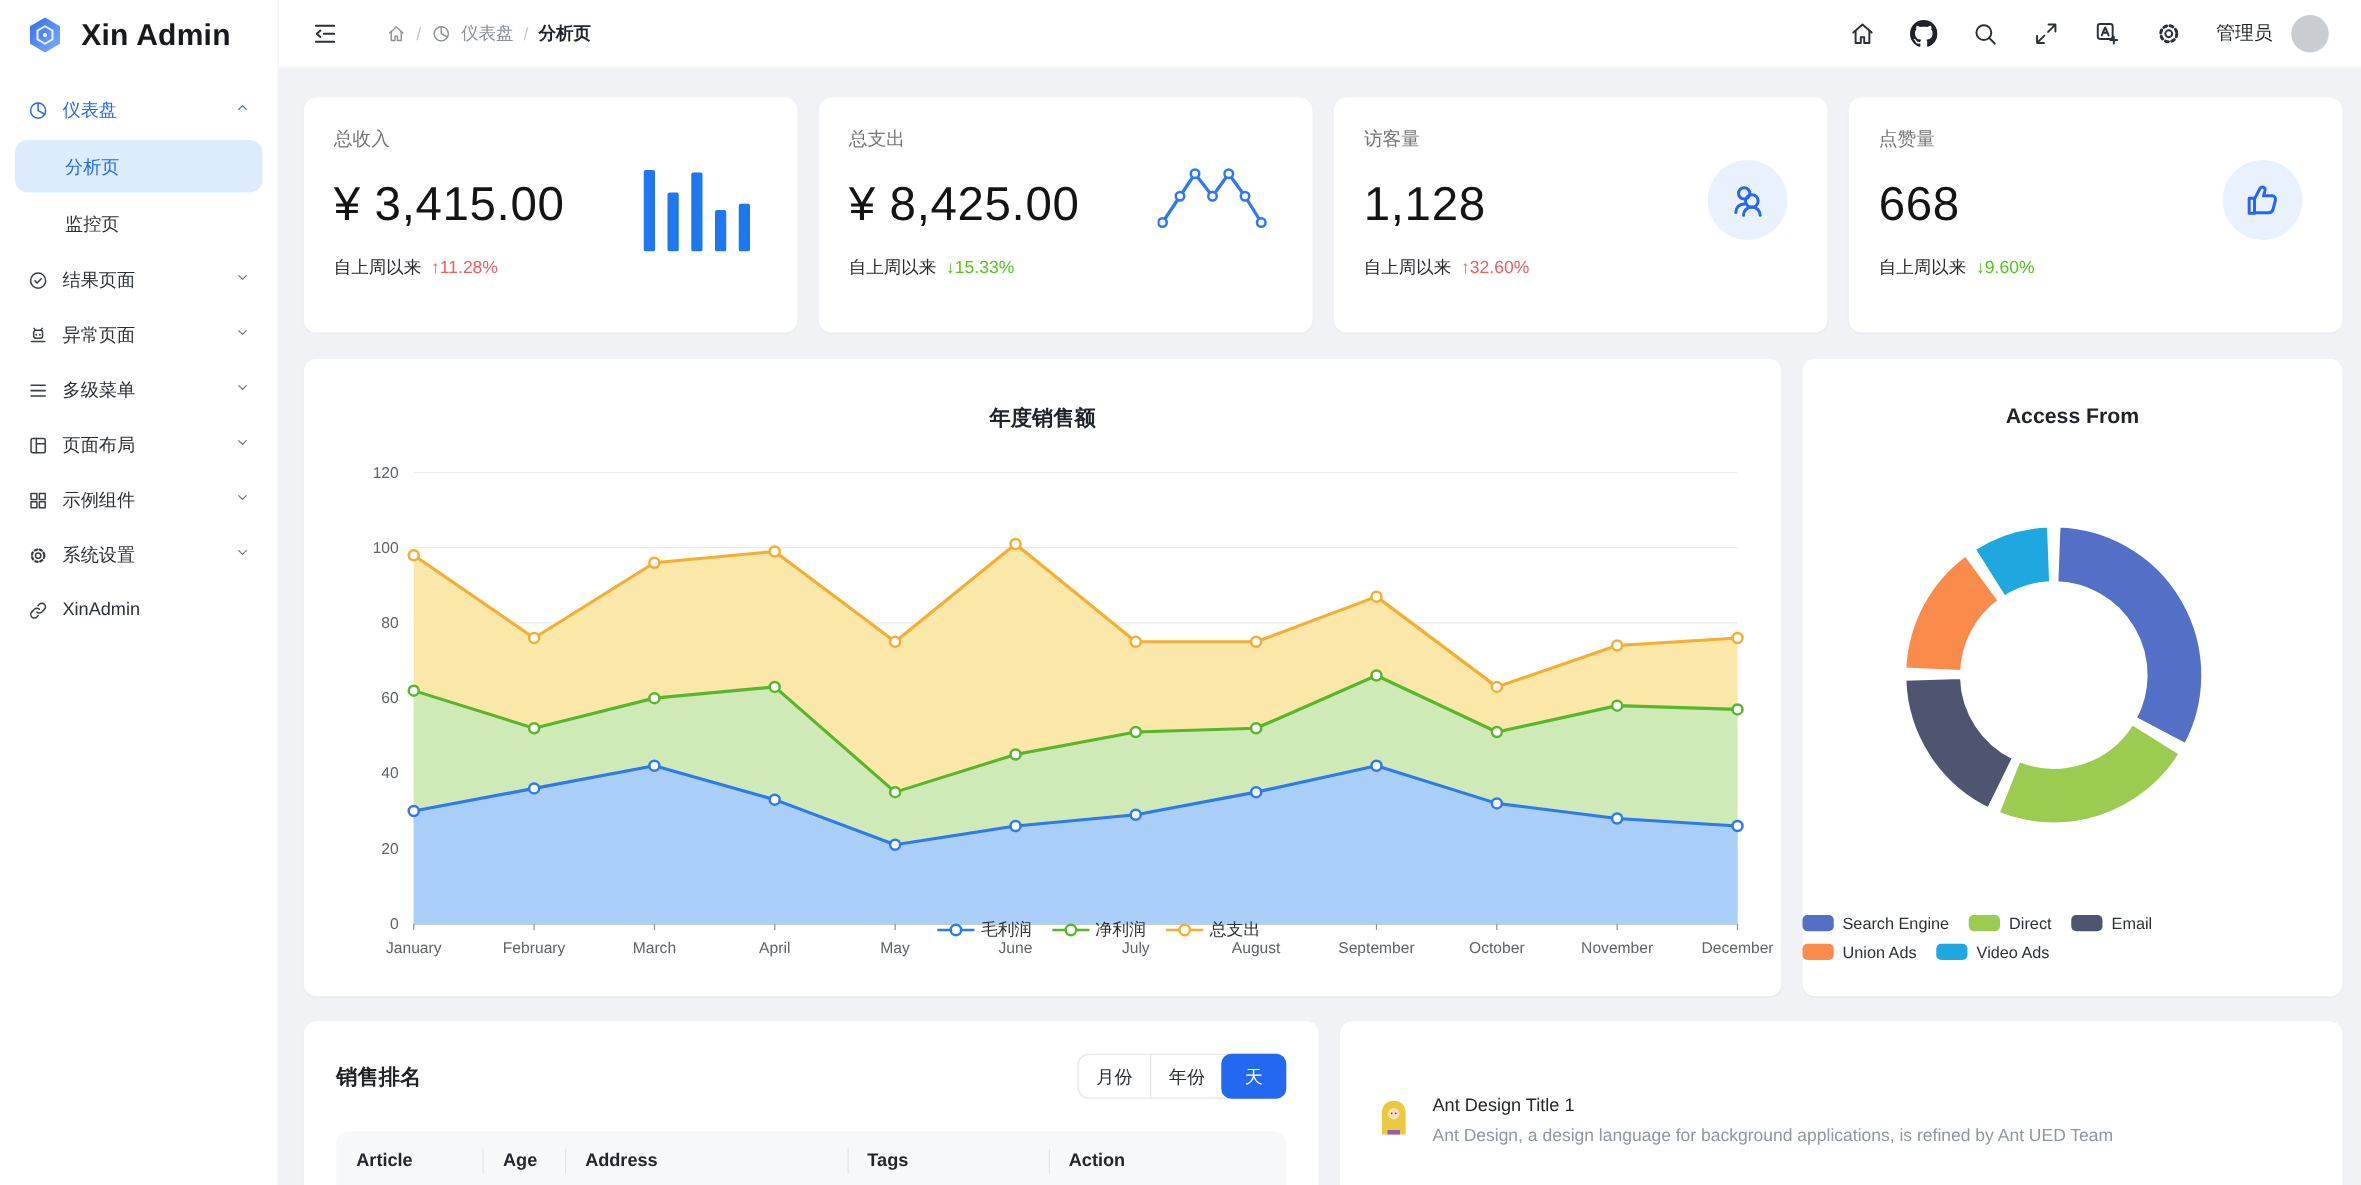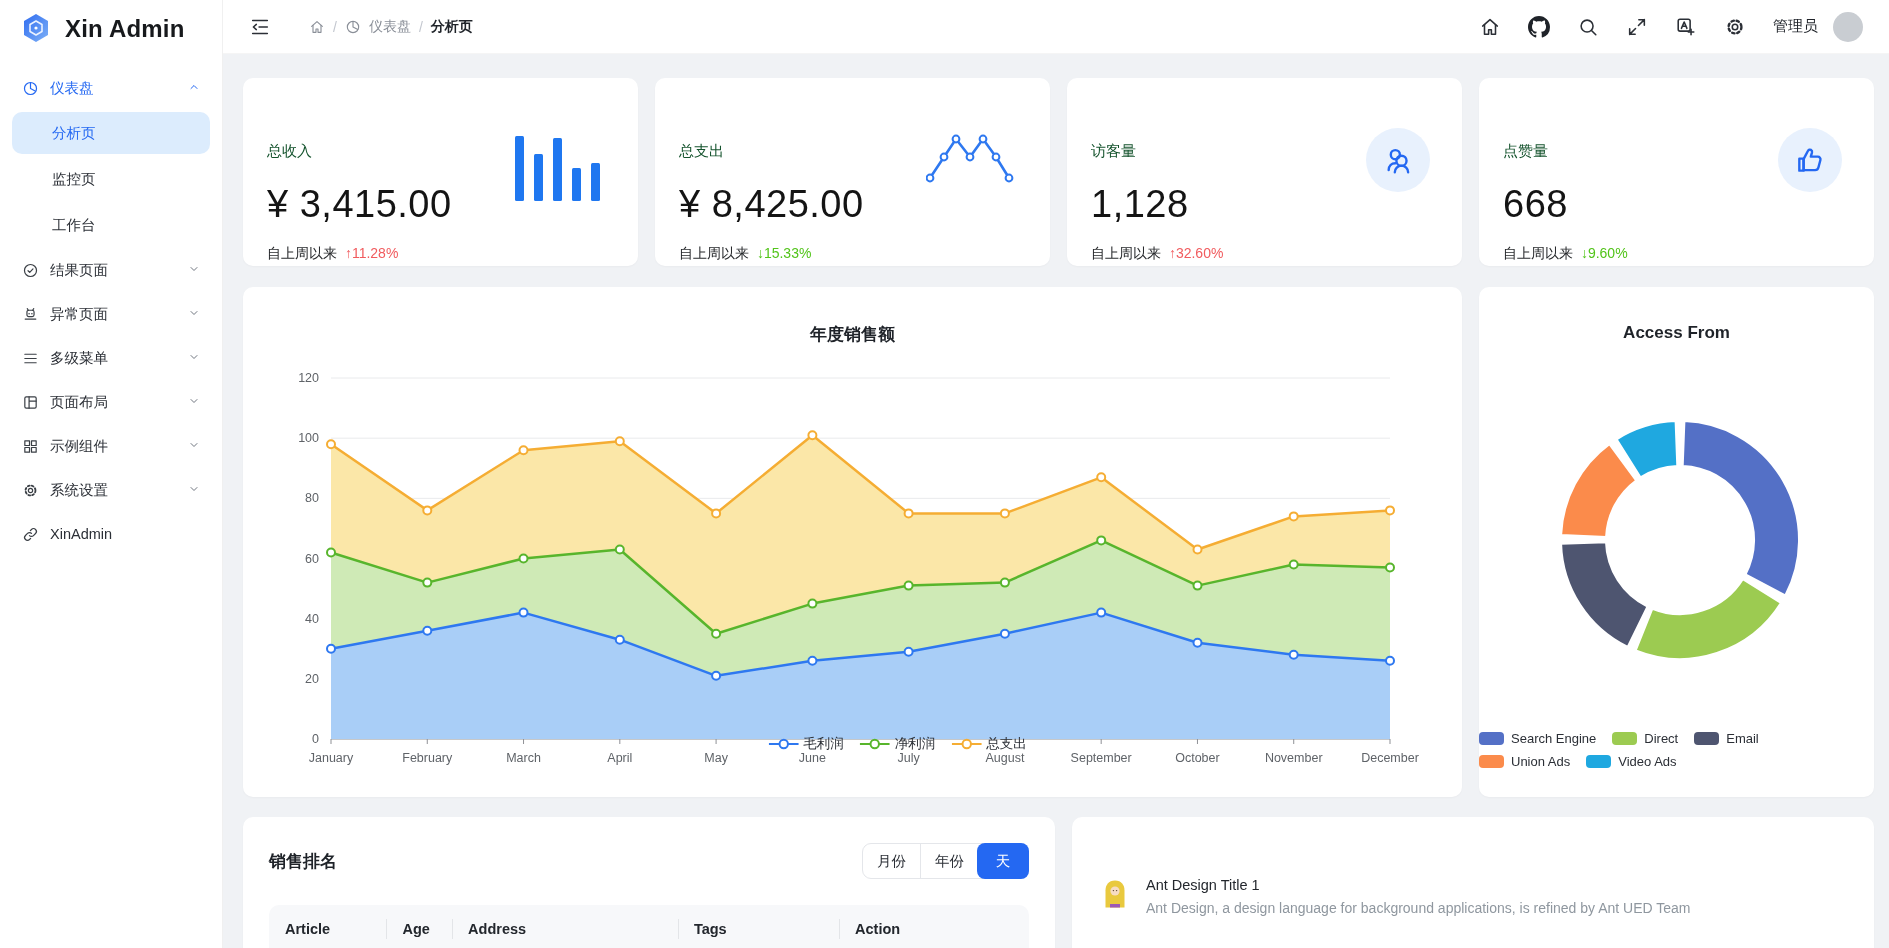--- a/index.html
+++ b/index.html
@@ -38,42 +38,42 @@
   .avatar { width:30px; height:30px; border-radius:50%; background:#c9cdd2; margin-left:-12px; cursor:pointer; }
 
   
   .main { position:absolute; left:223px; top:54px; width:1666px; height:894px;
     padding:24px 15px 0 20px; overflow:hidden; }
   .row { display:flex; gap:17px; }
   .card { background:#fff; border-radius:10px; box-shadow:0 1px 2px rgba(0,0,0,.03); }
 
   
   .stat-card { flex:1; height:188px; padding:24px; position:relative; }
-  .stat-label { font-size:15px; color:#14532d; margin-bottom:22px;margin-top:40px; }
+  .stat-label { font-size:15px; color:#737373; margin-bottom:22px; }
   .stat-value { font-size:38px; color:#141414; letter-spacing:.5px; line-height:42px; }
   .stat-foot { margin-top:20px; font-size:14px; color:#26282b; }
   .stat-foot .delta { margin-left:4px; }
   .spark-bars { position:absolute; right:38px; top:58px; height:65px; display:flex; align-items:flex-end; gap:10px; }
   .spark-bars i { display:block; width:9px; background:#1f77f0; border-radius:1.5px; }
   .spark-line { position:absolute; right:36px; top:56px; }
   .stat-circle { position:absolute; right:32px; top:50px; width:64px; height:64px; border-radius:50%;
     background:#e8f1fd; display:flex; align-items:center; justify-content:center; }
   .stat-circle svg { width:32px; height:32px; stroke:#2468f2; fill:none; stroke-width:1.8;
     stroke-linecap:round; stroke-linejoin:round; }
 
   
   .row2 { margin-top:21px; }
   .chart-card { flex:1; height:510px; position:relative; }
   .chart-title { position:absolute; top:36px; left:0; right:0; text-align:center;
     font-size:17px; font-weight:700; color:#1f2329; }
   .chart-body { position:absolute; inset:0; }
   .area-legend { position:absolute; top:448px; left:50%; transform:translateX(calc(-50% + 45px));
     display:flex; gap:16px; align-items:center; }
   .area-legend .li { display:flex; align-items:center; gap:5px; font-size:13.5px; color:#2b2f36; cursor:pointer; }
-  .donut-card { flex:none; width:395px; height:510px; position:relative; }
+  .donut-card { flex:none; width:432px; height:510px; position:relative; }
   .donut-legend { position:absolute; bottom:28px; left:0; right:0; display:flex; flex-direction:column; gap:8px; }
   .donut-legend .lrow { display:flex; gap:16px; }
   .donut-legend .li { display:flex; align-items:center; gap:7px; font-size:13px; color:#2b2f36; cursor:pointer; }
   .donut-legend .sw { width:25px; height:13.5px; border-radius:4px; }
 
   
   .row3 { margin-top:20px; }
   .sales-card { flex:none; width:812px; height:280px; padding:26px; }
   .sales-head { display:flex; align-items:center; justify-content:space-between;gap:45px; }
   .card-h3 { font-size:17px; font-weight:700; color:#1f2329; }
@@ -125,23 +125,20 @@
             <path d="M6 15l6-6 6 6"></path>
           </svg></span>
     </div>
 
     <div class="submenu">
       <div class="submenu-item active">
         <span>分析页</span>
         </div>
       <div class="submenu-item">
         <span>监控页</span>
-        </div>
-      <div class="submenu-item">
-        <span>工作台</span>
         </div>
     </div>
 
     <div class="menu-group">
       <svg viewBox="0 0 24 24">
         <circle cx="12" cy="12" r="8.5"></circle>
           <path d="M8.5 12.3l2.4 2.4 4.6-4.9"></path>
         </svg>
       <span>结果页面</span>
       <span class="chev">

